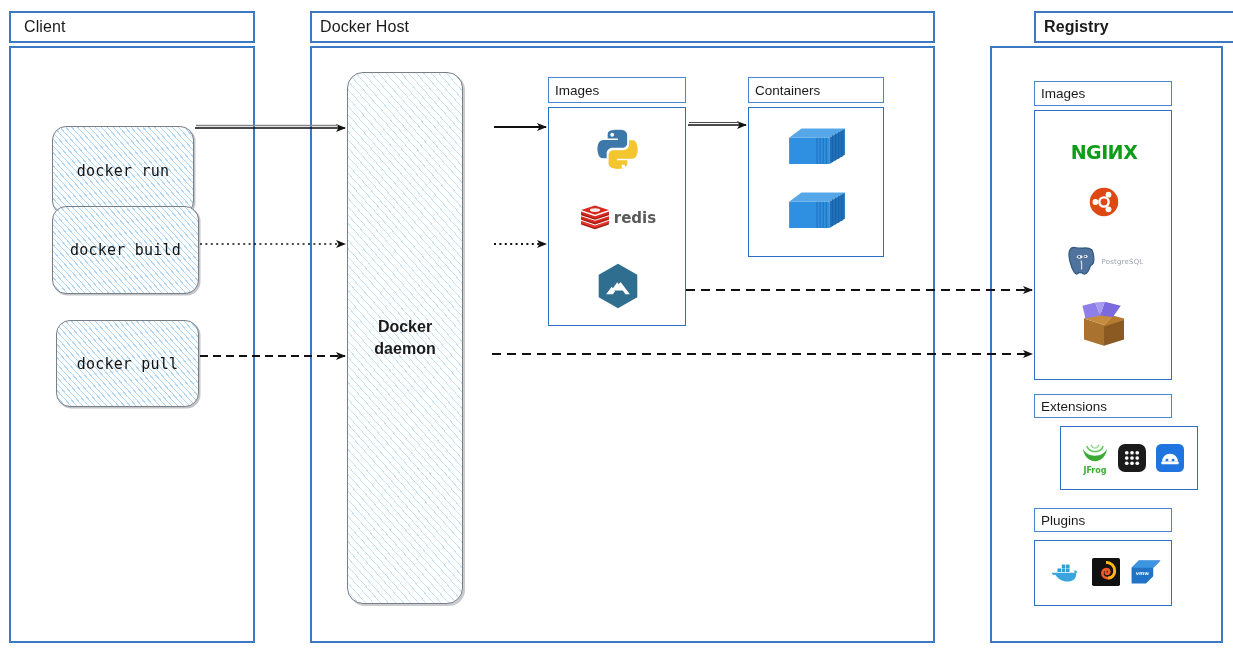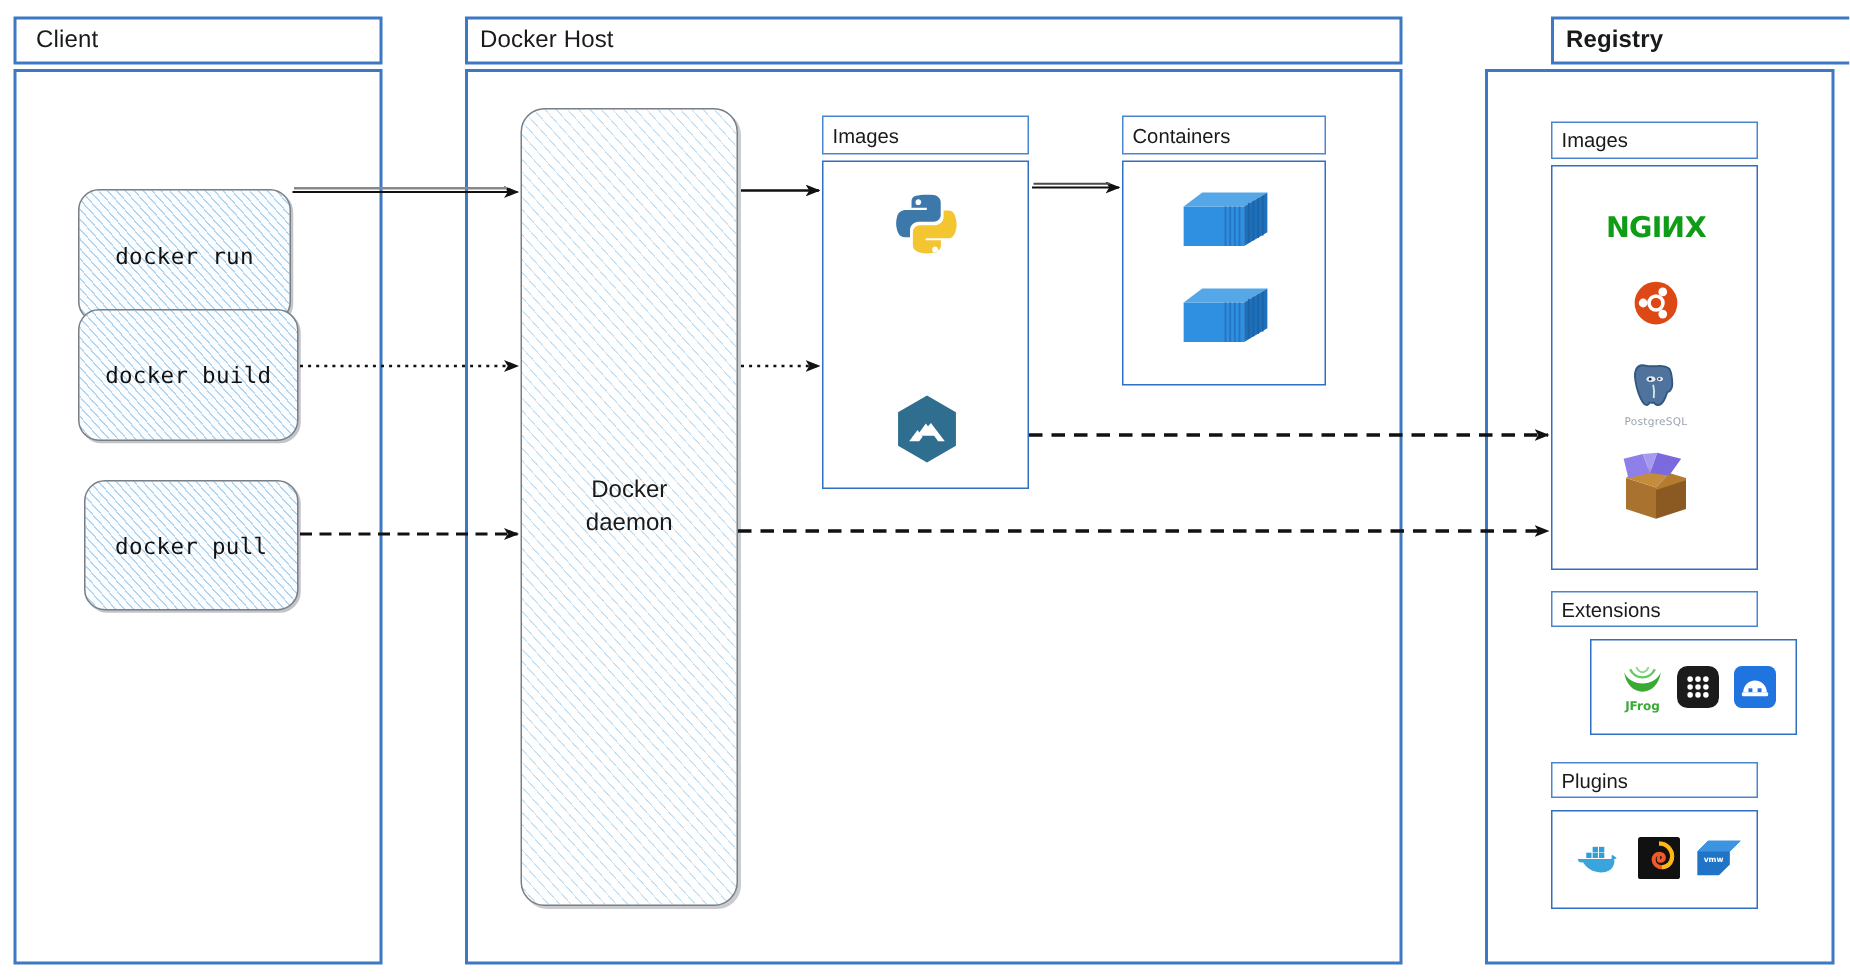--- a/index.html
+++ b/index.html
@@ -173,39 +173,52 @@
   </div>
   <div class="abs cmd-box" style="left:56px; top:320px; width:143px; height:87px;">
     <span>docker pull</span>
   </div>
 
   <div class="abs panel-header" style="left:310px; top:11px; width:625px; height:32px;">
     <span>Docker Host</span>
   </div>
   <div class="abs panel-body" style="left:310px; top:46px; width:625px; height:597px;"></div>
 
-  <div class="abs daemon-box" style="left:347px; top:72px; width:145px; height:532px;">
+  <div class="abs daemon-box" style="left:347px; top:72px; width:116px; height:532px;font-weight:bold;">
     <span>
       <span>Docker</span><br>
       <span>daemon</span>
     </span>
   </div>
 
   <div class="abs sub-header" style="left:548px; top:77px; width:138px; height:26px;">
     <span>Images</span>
   </div>
   <div class="abs sub-body" style="left:548px; top:107px; width:138px; height:219px;">
 
     <div class="icon-slot" style="left:0; top:14px; width:138px; height:54px;">
       <svg width="44" height="44" viewBox="0 0 64 64" aria-hidden="true">
         <path d="M31.6 4c-4.2 0-7.8.4-10.3 1.2-3.6 1.1-4.3 3.3-4.3 6.1v5.5h14.8v2H11.4c-3.9 0-7.3 2.1-8.4 6.5-1.2 4.9-1.3 8 0 13.1 1 4 3.3 6.9 7.2 6.9h5.3v-6.9c0-4.3 3.8-8.1 8.4-8.1h14.6c3.8 0 6.8-3.1 6.8-6.8V11.3c0-3.6-3.1-6.4-6.8-7C36.4 4.1 33.9 4 31.6 4zm-8 4.5c1.5 0 2.8 1.3 2.8 2.8s-1.2 2.8-2.8 2.8a2.8 2.8 0 0 1-2.8-2.8c0-1.6 1.3-2.8 2.8-2.8z" fill="#3c78aa"></path>
         <path d="M48.1 18.8v6.7c0 4.5-3.9 8.2-8.4 8.2H25.1c-3.7 0-6.8 3.2-6.8 6.8v12.8c0 3.6 3.2 5.8 6.8 6.8 4.3 1.3 8.4 1.5 13.6 0 3.4-1 6.8-3 6.8-6.8v-5.1H30.7v-2h22.2c3.9 0 5.4-2.7 6.8-6.8 1.4-4.2 1.3-8.3 0-13.2-1-4-2.9-6.9-6.8-6.9h-4.8zm-8.3 35.6c1.6 0 2.8 1.2 2.8 2.8 0 1.5-1.2 2.8-2.8 2.8A2.8 2.8 0 0 1 37 57.2c0-1.6 1.3-2.8 2.8-2.8z" fill="#f2c531"></path>
       </svg>
     </div>
 
+    <div class="icon-slot" style="left:0; top:92px; width:138px; height:36px;">
+      <svg width="30" height="26" viewBox="0 0 64 56" aria-hidden="true">
+        <path d="M32 1 62 11 32 21 2 11z" fill="#d62b20"></path>
+        <path d="M2 16v6l30 10 30-10v-6L32 26z" fill="#a51a13"></path>
+        <path d="M2 14 32 24 62 14v5L32 29 2 19z" fill="#d62b20"></path>
+        <path d="M2 26v6l30 10 30-10v-6L32 36z" fill="#a51a13"></path>
+        <path d="M2 24 32 34 62 24v5L32 39 2 29z" fill="#d62b20"></path>
+        <path d="M2 36v6l30 10 30-10v-6L32 46z" fill="#a51a13"></path>
+        <path d="M2 34 32 44 62 34v5L32 49 2 39z" fill="#e23a30"></path>
+        <ellipse cx="32" cy="11" rx="11" ry="4.2" fill="#fdfdfd" opacity=".92"></ellipse>
+      </svg>
+      <span class="redis-word">redis</span>
+    </div>
 
     <div class="icon-slot" style="left:0; top:152px; width:138px; height:52px;">
       <svg width="42" height="46" viewBox="0 0 56 62" aria-hidden="true">
         <polygon points="28,1 54,16 54,46 28,61 2,46 2,16" fill="#2f6e8f"></polygon>
         <path d="M19 37 27 26 35 37z" fill="#ffffff"></path>
         <path d="M31.5 25.5 44 42 38 42 28.5 29z" fill="#ffffff"></path>
         <path d="M12 42 19.5 32 24 38 21 42z" fill="#ffffff"></path>
       </svg>
     </div>
   </div>
@@ -268,21 +281,21 @@
     </div>
     <div class="icon-slot" style="left:0; top:72px; width:138px; height:38px;">
       <svg width="30" height="30" viewBox="0 0 40 40" aria-hidden="true">
         <circle cx="20" cy="20" r="19" fill="#dd4814"></circle>
         <circle cx="20" cy="20" r="6.2" fill="none" stroke="#ffffff" stroke-width="3.2"></circle>
         <circle cx="8.6" cy="20" r="3.9" fill="#ffffff"></circle>
         <circle cx="26" cy="10.2" r="3.9" fill="#ffffff"></circle>
         <circle cx="26" cy="29.8" r="3.9" fill="#ffffff"></circle>
       </svg>
     </div>
-    <div class="icon-slot" style="left:0; top:124px; width:138px; height:54px; flex-direction:column; gap:1px;">
+    <div class="icon-slot" style="left:0; top:124px; width:138px; height:54px; gap:1px;">
       <svg width="36" height="36" viewBox="0 0 48 48" aria-hidden="true">
         <path d="M36 8c-3-2.4-7-3-11.5-2.6-3.8.3-7 .3-9.6-.4-4.2-1-7.4.5-8.7 3.6-1.6 3.7-1 9.2.6 15.4 1.3 5 3.3 10.2 5.3 13.3 1.2 1.9 2.6 3 4 2.7 1-.2 1.7-1.1 2.3-2.2.5.2 1.1.3 1.7.3.6 0 1.3-.1 1.9-.3.7 1 1.6 1.9 3 2.2 2 .4 3.9-.8 5.5-3.2 1.5-2.2 2.7-5.3 3.6-8.3.7-.2 1.5-.5 2.1-1 1.7-1.4 2.4-3.6 2.3-6.7-.1-4.3-1-9.7-2.5-12.8z" fill="#4f739d" stroke="#31577e" stroke-width="1.6"></path>
         <path d="M19.5 14.5c-2.3 0-4 1.1-4 2.6 0 1.4 1.6 2.5 4 2.5s4-1.1 4-2.5c0-1.5-1.7-2.6-4-2.6z" fill="#ffffff" opacity=".85"></path>
         <circle cx="18.8" cy="17" r="1.2" fill="#1b2c40"></circle>
         <path d="M27.5 14.8c-1.6 0-2.8.9-2.8 2s1.2 2 2.8 2 2.8-.9 2.8-2-1.2-2-2.8-2z" fill="#ffffff" opacity=".85"></path>
         <circle cx="27" cy="16.8" r="1" fill="#1b2c40"></circle>
         <path d="M21.5 22c1 3.8 1 7.6.5 11.8" fill="none" stroke="#ffffff" stroke-width="1.6" opacity=".8"></path>
       </svg>
       <span class="pg-word">PostgreSQL</span>
     </div>

